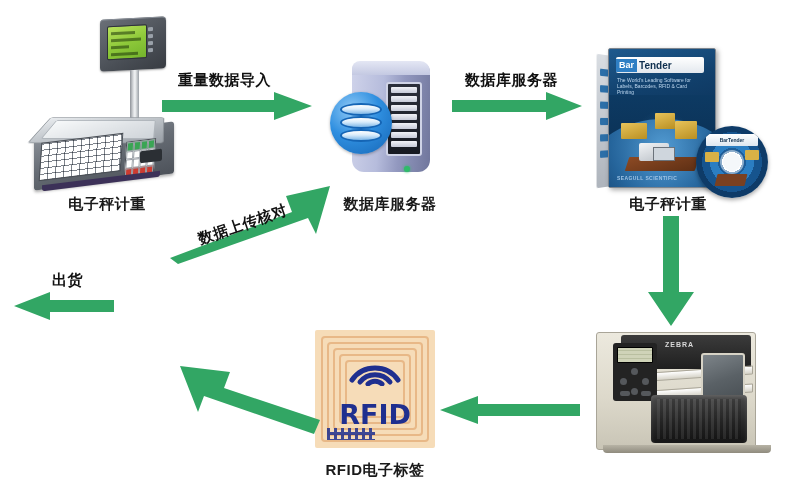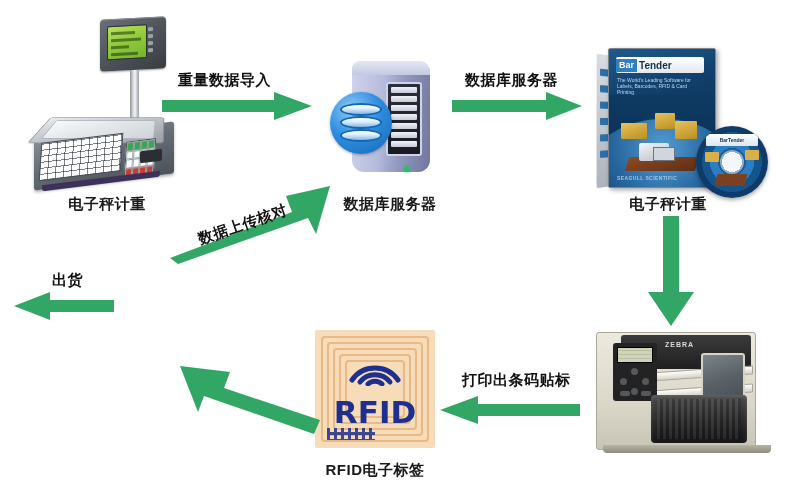--- a/index.html
+++ b/index.html
@@ -319,21 +319,21 @@
     background: #f6dcb8;
     border-radius: 2px;
     overflow: hidden;
   }
   .rfid-coil {
     position:absolute; border: 2px solid #e8b887; border-radius: 4px;
   }
   .rfid-text {
     position:absolute; left: 0; right: 0; bottom: 20px;
     text-align:center; color:#1f2f8f;
-    font-size: 31px; font-weight: 800; letter-spacing: 0px;
+    font-size: 27px; font-weight: 800; letter-spacing: 0px;
     font-family: "DejaVu Sans", "Liberation Sans", sans-serif;
     line-height:1;
   }
   .rfid-waves { position:absolute; left: 50%; top: 20px; transform: translateX(-50%); }
   .rfid-chipdots {
     position:absolute; left: 12px; bottom: 8px; width: 48px; height: 12px;
     background:
       repeating-linear-gradient(90deg,#1f2f8f 0 3px, transparent 3px 7px),
       repeating-linear-gradient(0deg,#1f2f8f 0 3px, transparent 3px 7px);
     background-size: 7px 7px;
@@ -558,21 +558,20 @@
     <svg width="46" height="110" viewBox="0 0 46 110">
       <path d="M15 0 L31 0 L31 76 L46 76 L23 110 L0 76 L15 76 Z" fill="#32a664"></path>
     </svg>
   </div>
 
   <div class="arrow" style="left:440px; top:396px;">
     <svg width="140" height="28" viewBox="0 0 140 28">
       <path d="M140 8 L38 8 L38 0 L0 14 L38 28 L38 20 L140 20 Z" fill="#32a664"></path>
     </svg>
   </div>
-  <div class="arrow-label" style="left:462px; top:372px;">打印出条码贴标</div>
 
   <div class="arrow" style="left:180px; top:358px;">
     <svg width="140" height="80" viewBox="0 0 140 80">
       <path d="M140 62 L44 30 L50 14 L0 8 L18 54 L24 38 L134 76 Z" fill="#32a664"></path>
     </svg>
   </div>
 
   <div class="arrow" style="left:170px; top:186px;">
     <svg width="160" height="78" viewBox="0 0 160 78">
       <path d="M0 72 L122 26 L116 10 L160 0 L146 48 L138 32 L8 78 Z" fill="#32a664"></path>

